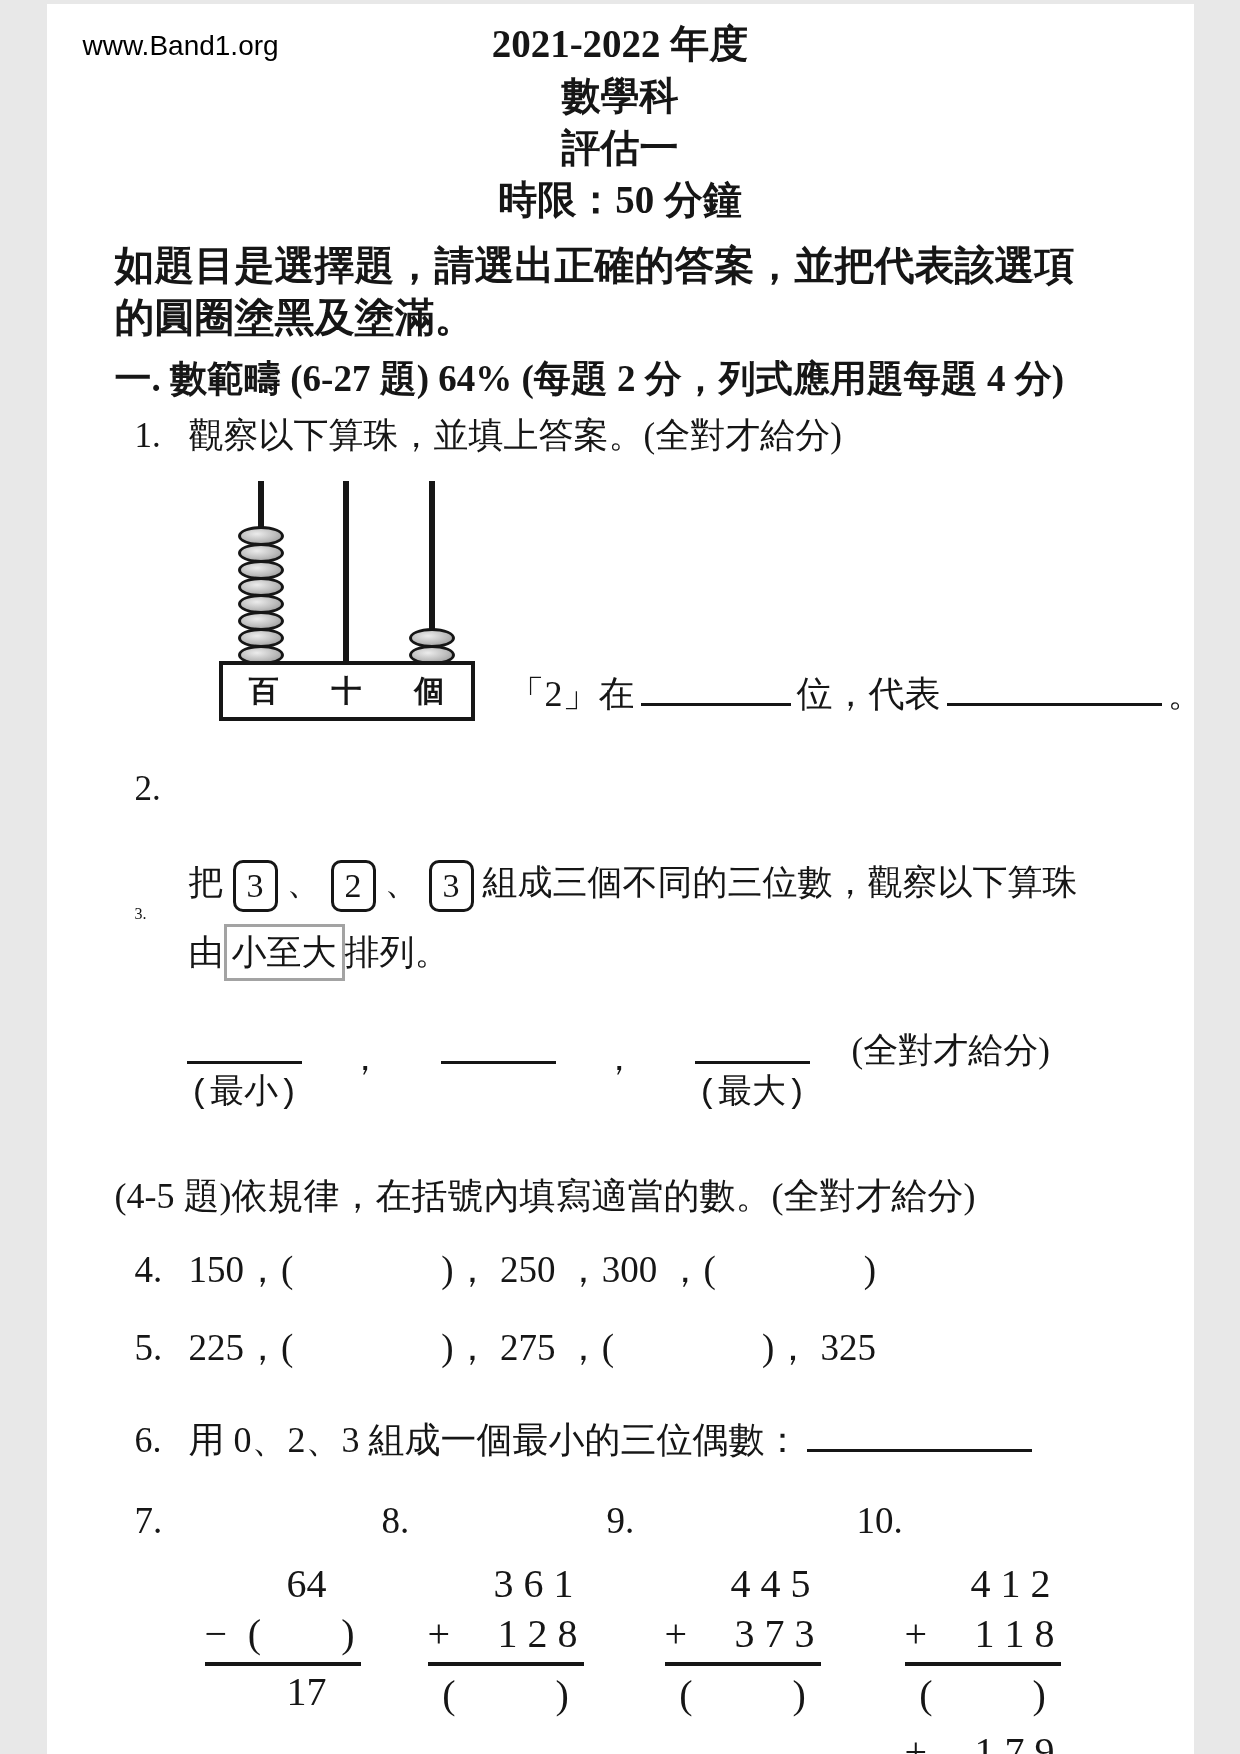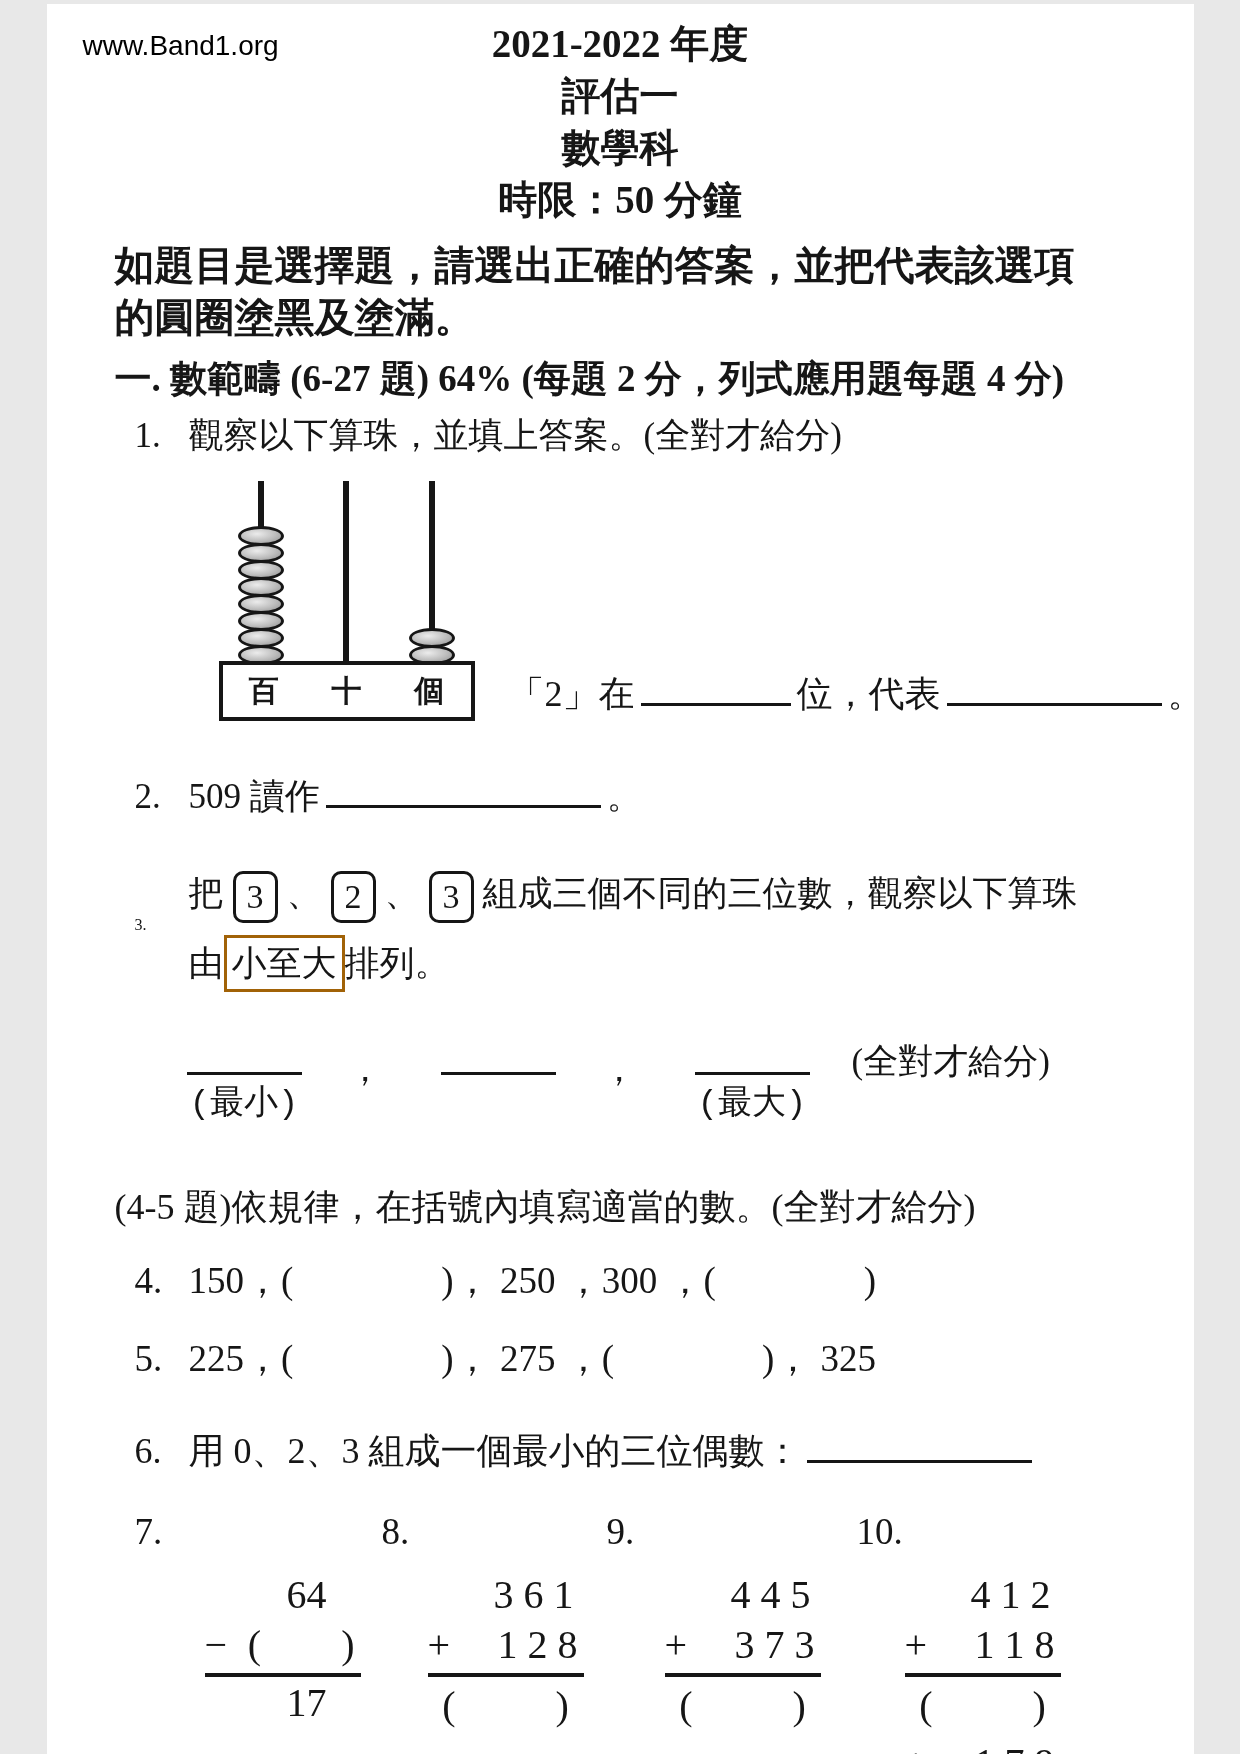--- a/index.html
+++ b/index.html
@@ -60,21 +60,21 @@
   .q2{margin-top:48px;}
 
   
   .q3{display:flex;margin-top:46px;margin-left:88px;}
   .q3 .q-no{padding-top:50px;}
   .q3-line1{font-size:35px;line-height:56px;white-space:nowrap;}
   .digit-box{
     display:inline-block;border:3px solid #161616;border-radius:10px;
     padding:0 11px;margin:0 9px;font-size:34px;line-height:46px;vertical-align:middle;
   }
-  .rect-box{display:inline-block;border:3px solid #a16207;padding:2px 5px;}
+  .rect-box{display:inline-block;border:3px solid #a3a3a3;padding:2px 5px;}
   .q3-line2{margin-top:12px;font-size:35px;}
   .q3-blanks{display:flex;align-items:flex-start;margin:38px 0 0 140px;font-size:35px;}
   .q3-slot{display:flex;flex-direction:column;align-items:center;}
   .q3-slot .blank{width:115px;height:42px;margin:0;}
   .under-label{margin-top:4px;font-size:34px;font-family:Liberation Mono, monospace;}
   .q3-comma{margin:16px 58px 0 46px;}
   .q3-note{margin:8px 0 0 42px;}
 
   
   .q45-intro{margin:58px 0 0 68px;font-size:36px;}
@@ -104,22 +104,22 @@
 </style>
 </head>
 <body>
 
 <div class="page">
 
   <div class="watermark">www.Band1.org</div>
 
   <header>
     <div class="h-line">2021-2022 年度</div>
+    <div class="h-line">數學科</div>
     <div class="h-line">評估一</div>
-    <div class="h-line">數學科</div>
     <div class="h-line">時限：50 分鐘</div>
   </header>
 
   <p class="instructions">如題目是選擇題，請選出正確的答案，並把代表該選項的圓圈塗黑及塗滿。</p>
 
   <h2 class="section-title">一. 數範疇 (6-27 題) 64% (每題 2 分，列式應用題每題 4 分)</h2>
 
   <div class="q-row q1">
     <span class="q-no">1.</span>
     <span class="q-text">觀察以下算珠，並填上答案。(全對才給分)</span>
@@ -159,21 +159,20 @@
         <span>個</span>
       </div>
     </div>
     <div class="q1-fill">
       <span>「2」在</span><span class="blank w150"></span><span>位，代表</span><span class="blank w215"></span><span>。</span>
     </div>
   </div>
 
   <div class="q-row q2">
     <span class="q-no">2.</span>
-    <span><span>509 讀作</span><span class="blank w275"></span><span>。</span></span>
   </div>
 
   <div class="q3">
     <span class="q-no">3.</span>
     <div class="q3-body">
       <div class="q3-line1">
         <span>把</span><span class="digit-box">3</span><span>、</span><span class="digit-box">2</span><span>、</span><span class="digit-box">3</span><span>組成三個不同的三位數，觀察以下算珠</span>
       </div>
       <div class="q3-line2">
         <span>由</span><span class="rect-box">小至大</span><span>排列。</span>

